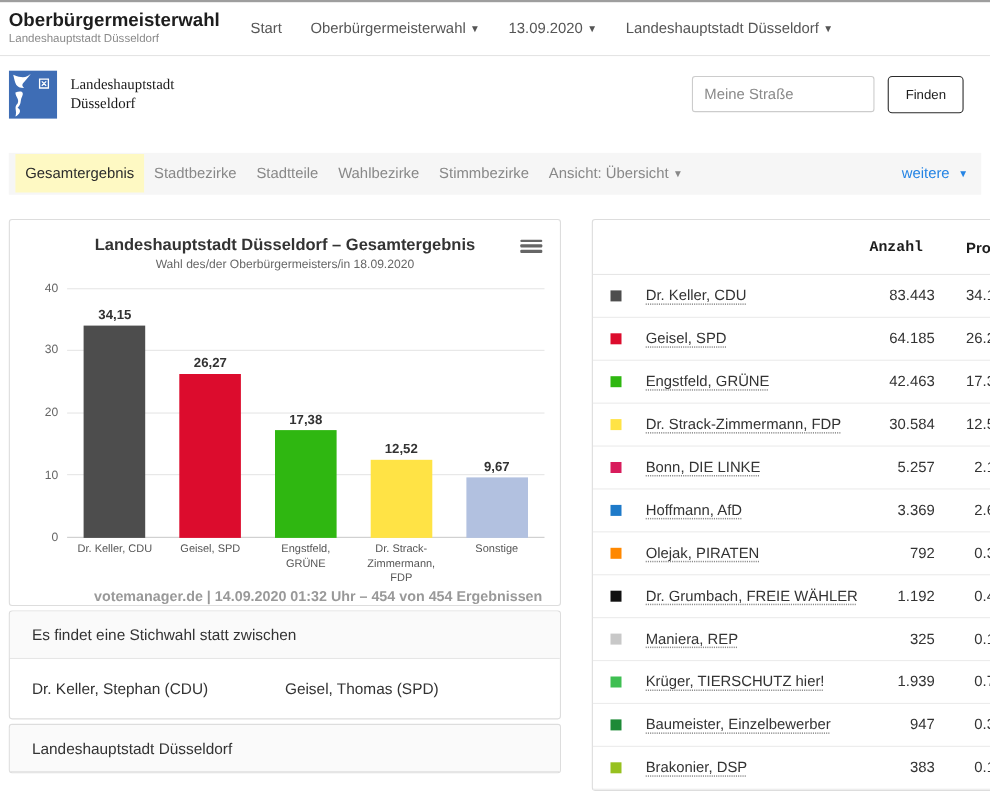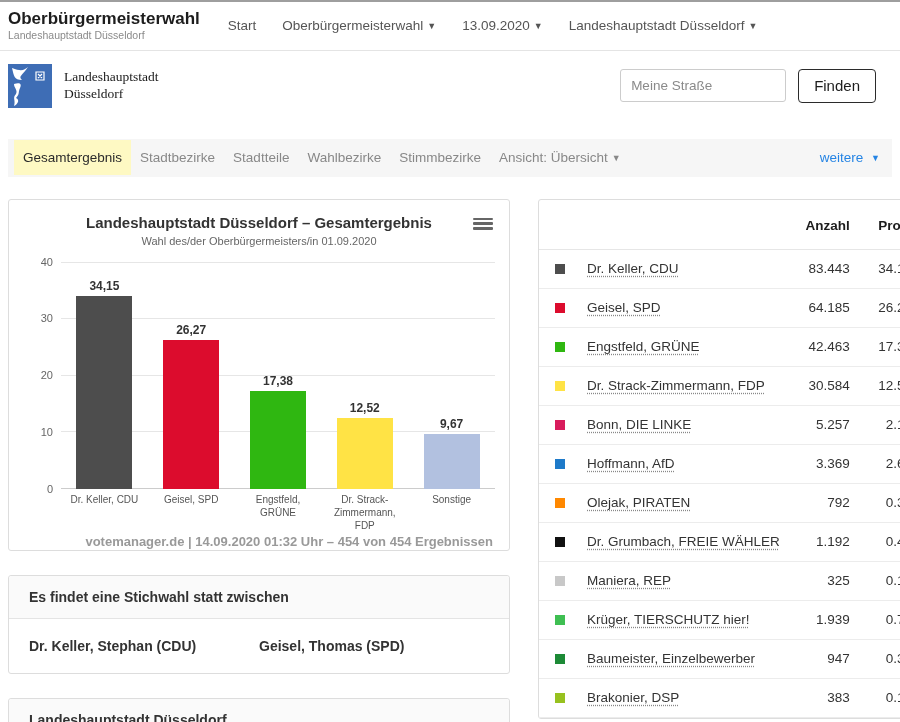--- a/index.html
+++ b/index.html
@@ -20,21 +20,21 @@
   
   .header2 { display:flex; align-items:center; padding:13px 24px 14px 8px; }
   .logo-box { width:44px; height:44px; flex:0 0 44px; }
   .logo-text { font-family:"Liberation Serif", serif; font-size:13.5px; color:#1a1a1a;
     margin-left:12px; line-height:1.25; }
   .header2-right { margin-left:auto; display:flex; align-items:center; gap:12px; }
   .street-input { width:166px; height:33px; border:1px solid #ccc; border-radius:3px;
     padding:0 10px; font-size:13.5px; color:#333; font-family:"Liberation Sans", sans-serif; }
   .street-input::placeholder { color:#8a8a8a; }
   .find-btn { height:34px; padding:0 15px; background:#fff; border:1px solid #2b2b2b;
-    border-radius:4px; font-size:15px; color:#1d1d1d; cursor:pointer;
+    border-radius:4px; font-size:12px; color:#1d1d1d; cursor:pointer;
     font-family:"Liberation Sans", sans-serif; }
 
   
   .tabbar { margin:17px 8px 0 8px; background:#f6f6f6; display:flex; align-items:center;
     height:38px; padding:0 12px 0 6px; }
   .tab { font-size:13.5px; color:#888; padding:10px 9px; cursor:pointer; white-space:nowrap; }
   .tab.active { background:#fef9c3; color:#2b2b2b; }
   .tab .caret { color:#888; }
   .weitere { margin-left:auto; font-size:13.5px; color:#2584e4; cursor:pointer; }
   .weitere .caret { color:#2584e4; }
@@ -59,33 +59,33 @@
   .bars { position:absolute; inset:0; display:flex; align-items:flex-end; }
   .bar-slot { flex:1 1 0; display:flex; flex-direction:column; align-items:center;
     justify-content:flex-end; height:100%; }
   .bar-value { font-size:12px; font-weight:bold; color:#333; margin-bottom:3px; }
   .bar-rect { width:56px; cursor:pointer; }
   .xlabels { display:flex; margin:4px 4px 0 42px; }
   .xlabel { flex:1 1 0; text-align:center; font-size:10px; color:#555; line-height:1.3; padding:0 3px; }
   .credit { text-align:right; font-size:13px; color:#999; margin:2px 6px 0 0;font-weight:bold; }
 
   
-  .sub-panel { margin-top:24px;font-weight:bold; }
+  .sub-panel { margin-top:4px; }
   .sub-panel-header { padding:13px 20px; font-size:14px; color:#333;
     background:#fafafa; border-bottom:1px solid #e4e4e4;
     border-radius:3px 3px 0 0; }
   .sub-panel-body { display:flex; padding:19px 20px; font-size:14px; color:#333; }
   .cand { width:50%; }
 
   
   .col-right { flex:1 1 auto; }
   .rtable { width:100%; }
   .thead { display:flex; align-items:center; padding:18px 16px 16px 16px;
     border-bottom:1px solid #e6e6e6; font-weight:bold; color:#1d1d1d; font-size:13.5px; }
-  .th-anzahl { margin-left:auto; width:70px; text-align:right; }
+  .th-anzahl { margin-left:auto; width:70px; text-align:center;font-family:Liberation Mono, monospace; }
   .th-prozent { width:78px; text-align:right; }
   .trow { display:flex; align-items:center; padding:0 16px; height:39px;
     border-bottom:1px solid #ececec; font-size:13.5px; }
   .trow:last-child { border-bottom:1px solid #ececec; }
   .sq { width:10px; height:10px; flex:0 0 10px; margin-right:22px; }
   .cand-link { color:#333; text-decoration:underline dotted; text-underline-offset:3px;
     text-decoration-color:#888; cursor:pointer; white-space:nowrap; }
   .td-anzahl { margin-left:auto; width:70px; text-align:right; color:#333; }
   .td-prozent { width:78px; text-align:right; color:#333; }
 </style>
@@ -135,21 +135,21 @@
     <span>weitere</span>
     <span class="caret">▼</span>
   </span>
 </div>
 
 <div class="main">
 
   <div class="col-left">
     <div class="panel chart-panel">
       <div class="chart-title">Landeshauptstadt Düsseldorf – Gesamtergebnis</div>
-      <div class="chart-subtitle">Wahl des/der Oberbürgermeisters/in 01.09.2020</div>
+      <div class="chart-subtitle">Wahl des/der Oberbürgermeisters/in 18.09.2020</div>
       <div class="chart-menu">
         <span></span>
           <span></span>
           <span></span>
       </div>
       <div class="chart-plot" id="chart-plot">
           <div class="gridline zero" style="bottom: 0%;">
             <span class="ytick" style="bottom: 0%;">0</span>
           </div>
           <div class="gridline" style="bottom: 25%;">

